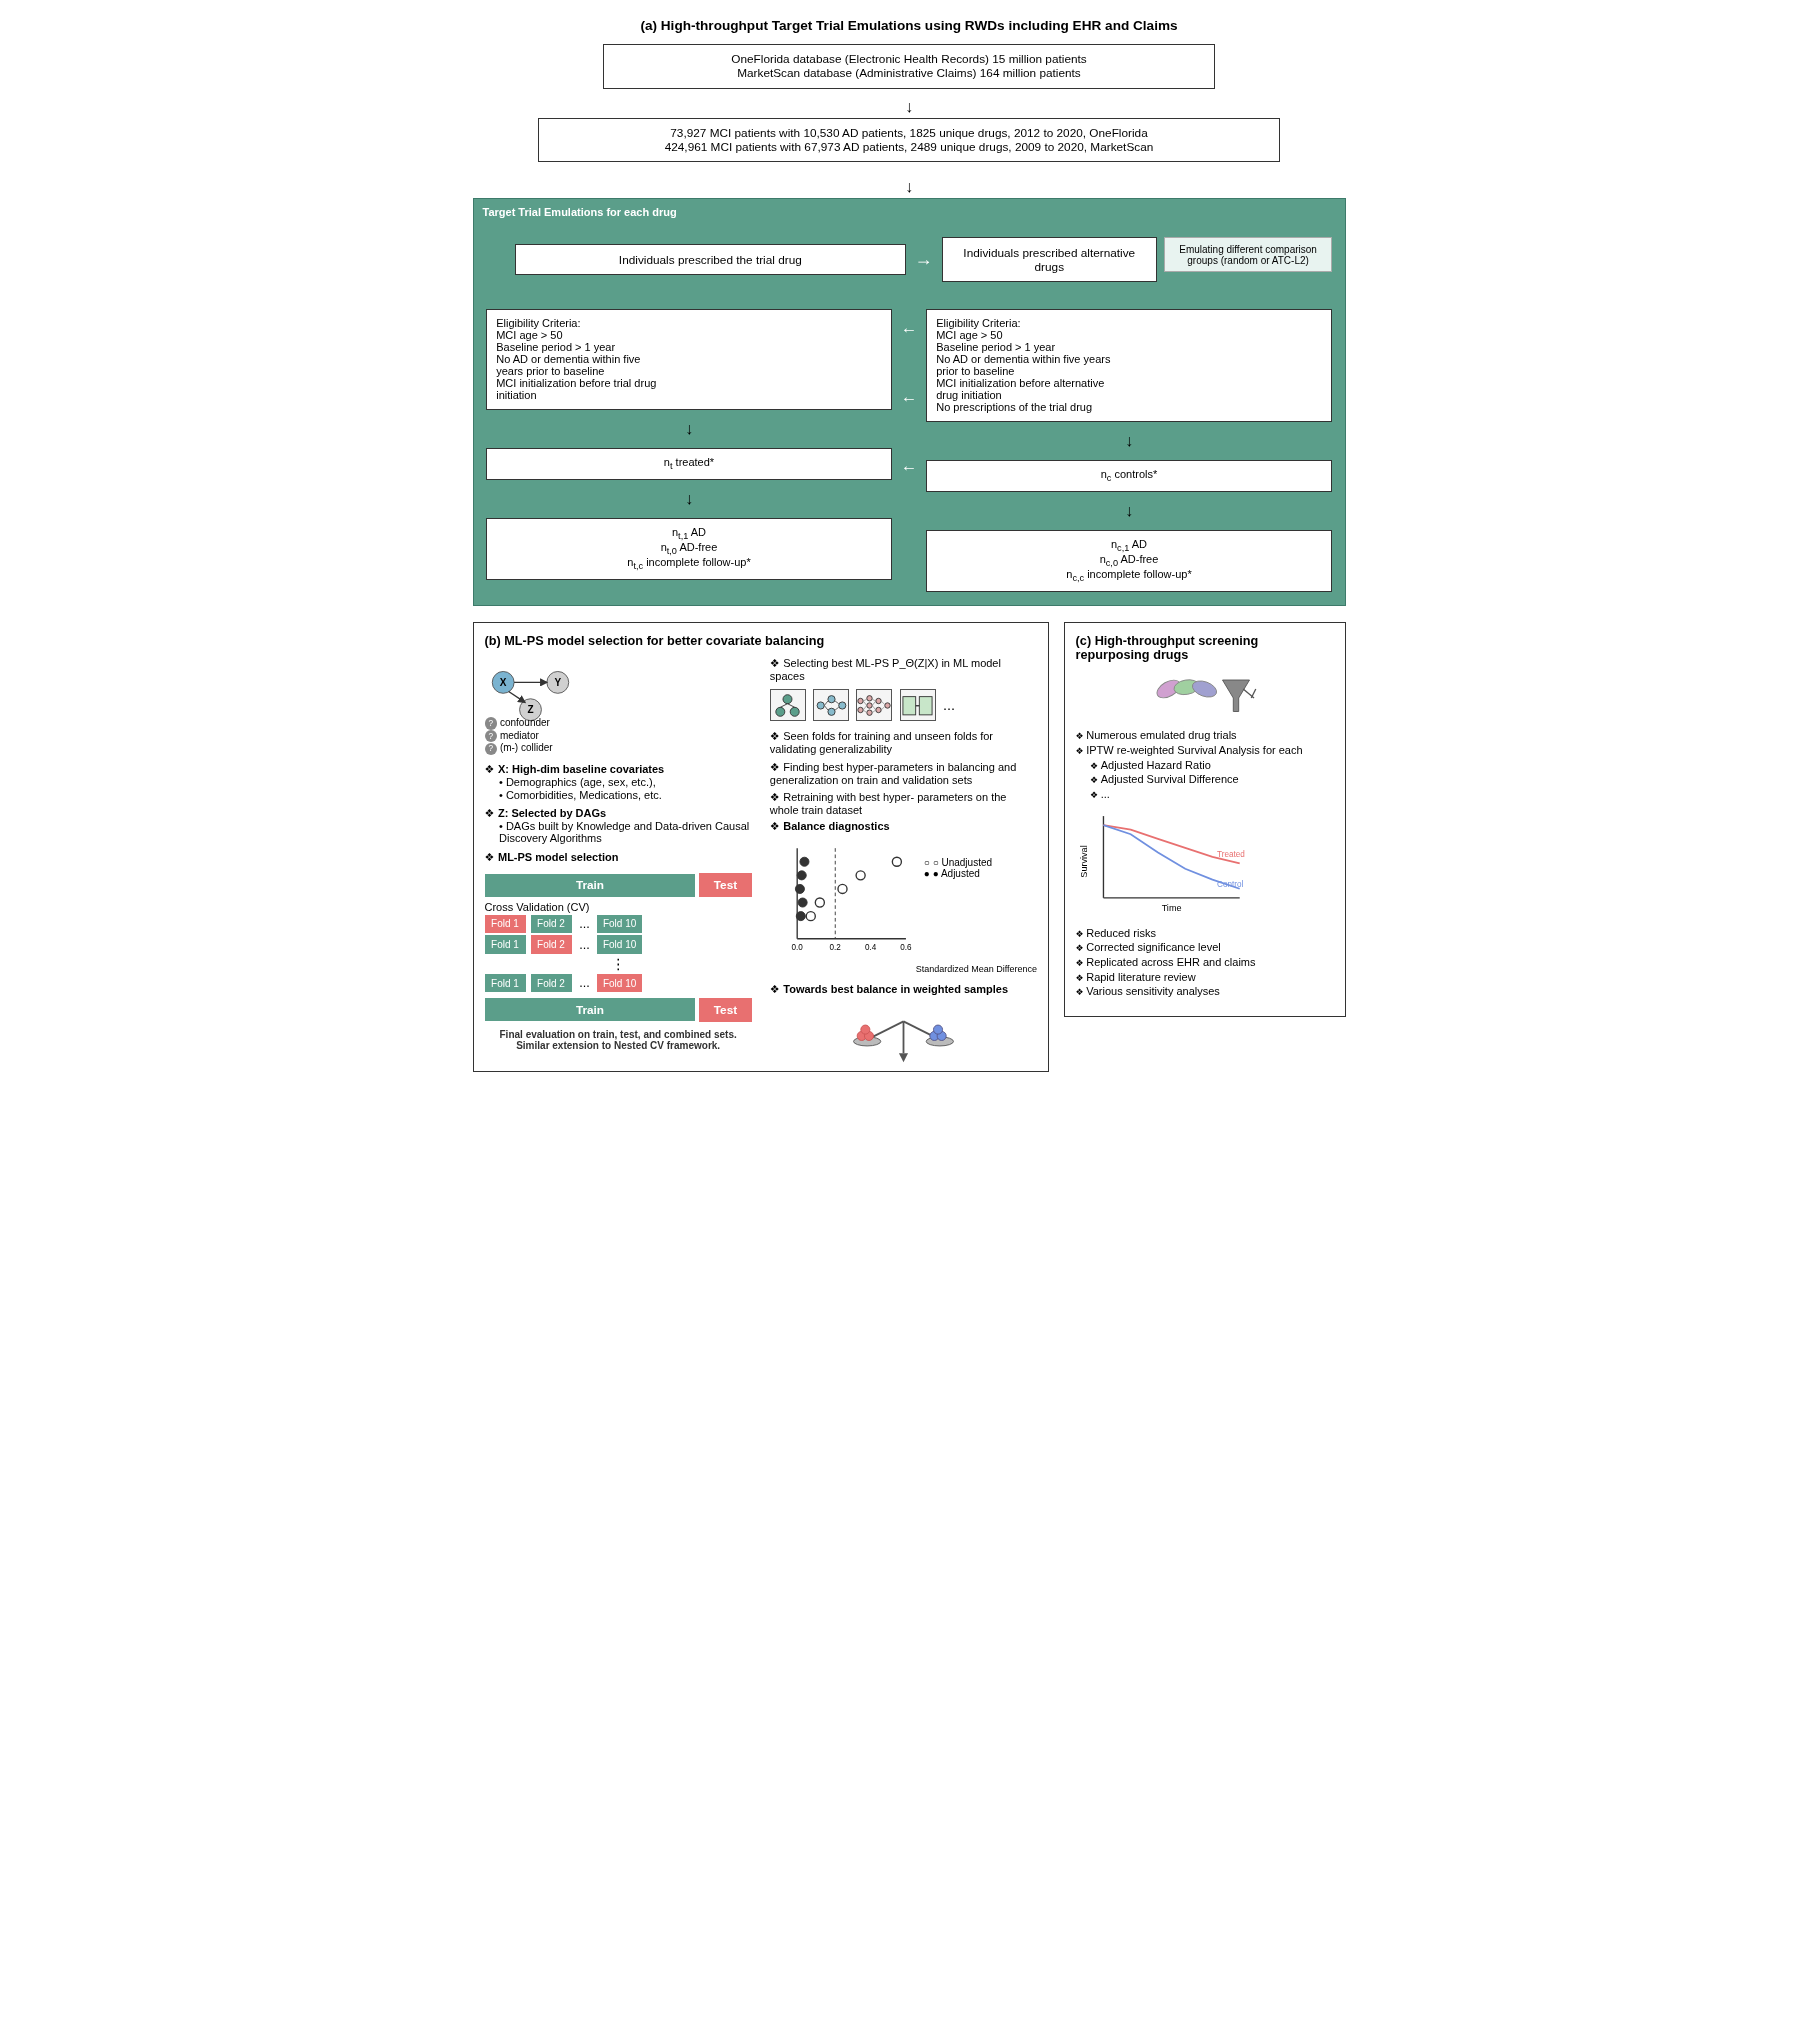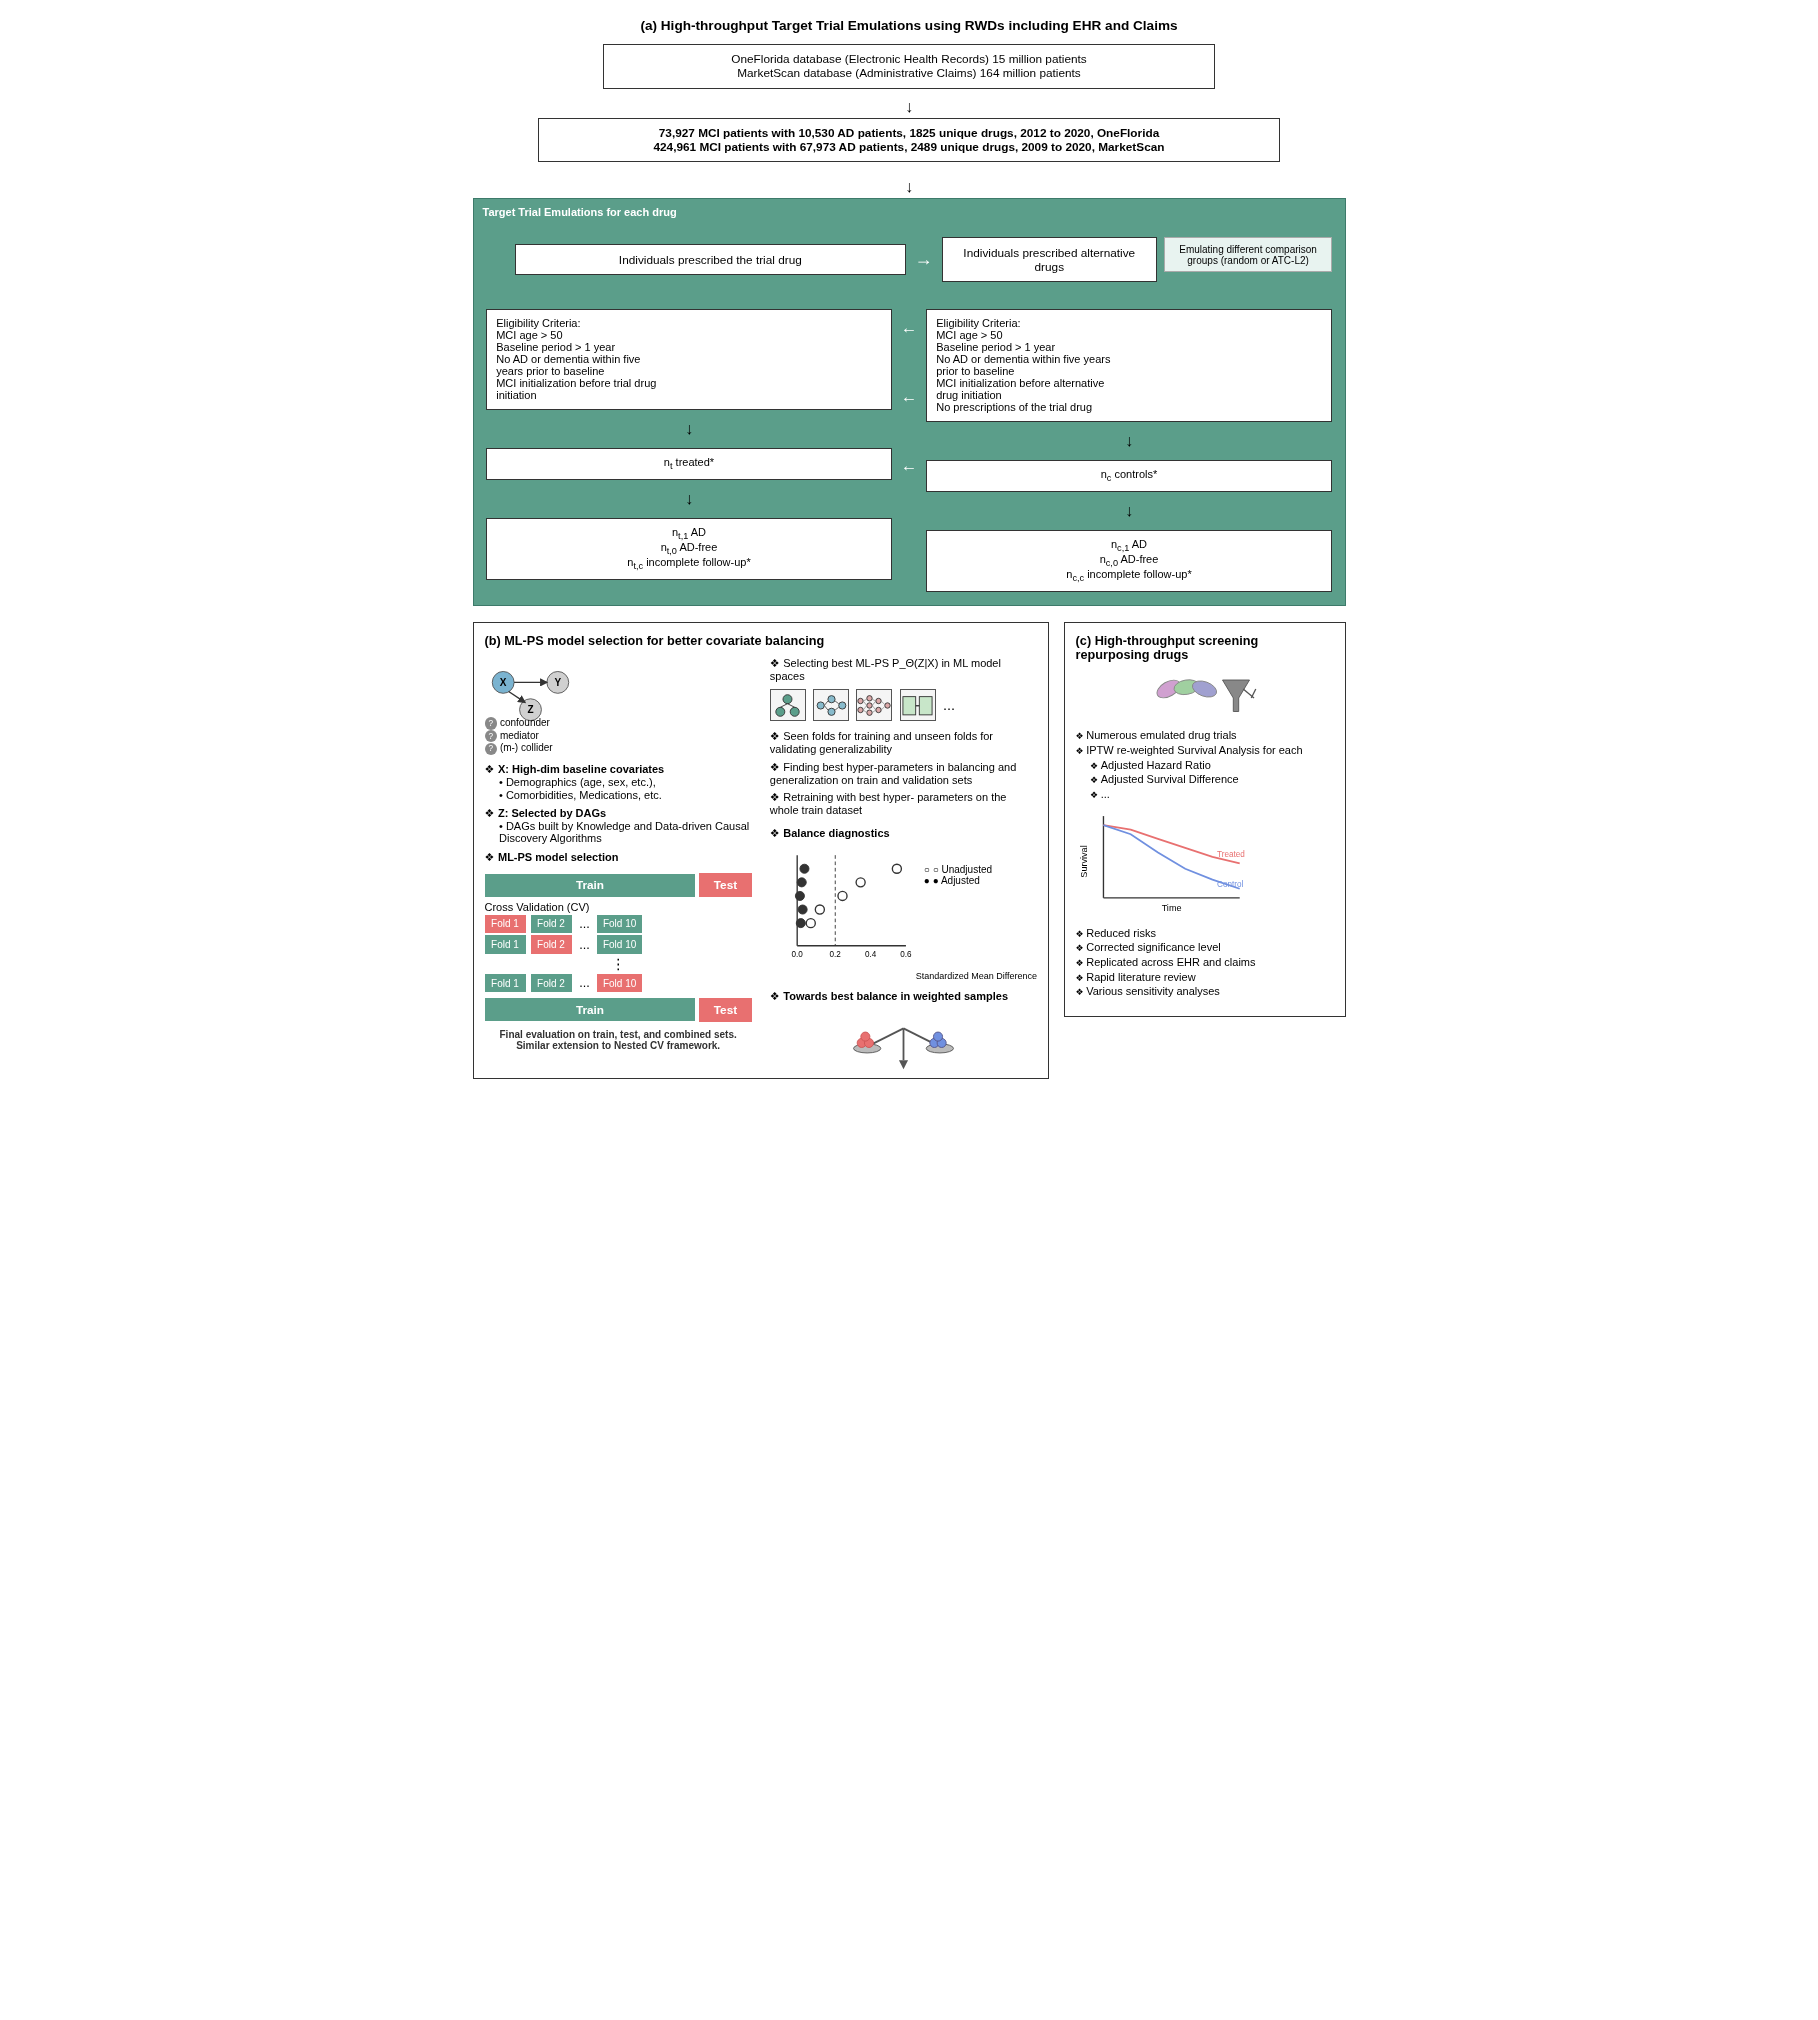--- a/index.html
+++ b/index.html
@@ -31,21 +31,20 @@
       line-height: 1;
       margin: 3.6px 0;
     }
     .mci-box {
       border: 0.9px solid #333;
       padding: 7.3px 11px;
       text-align: center;
       margin: 0 auto 16px auto;
       width: 85%;
       background: #fff;
-      font-weight: bold;
     }
     .teal-box {
       background: #5b9e8a;
       border: 1.8px solid #3d7a6a;
       padding: 12.7px 12.7px 12.7px 12.7px;
       position: relative;
     }
     .teal-label {
       color: #fff;
       font-size: 11px;
@@ -519,21 +518,21 @@
         <div style="margin-top:9px;">
           <span class="diamond">❖</span><span>Seen folds for training and unseen folds for validating generalizability</span>
         </div>
         <div style="margin-top:5.5px;">
           <span class="diamond">❖</span><span>Finding best hyper-parameters in balancing and generalization on train and validation sets</span>
         </div>
         <div style="margin-top:5.5px;">
           <span class="diamond">❖</span><span>Retraining with best hyper- parameters on the whole train dataset</span>
         </div>
 
-        <div style="margin-top:11px;">
+        <div style="margin-top:4px;">
           <span class="diamond">❖</span><span class="bold-label">Balance diagnostics</span>
         </div>
 
         <div style="display:flex; gap:9px; align-items:flex-start; margin-top:5.5px;">
           <svg width="145" height="118" viewBox="0 0 160 130" style="font-size:12px">
 
             <line x1="30" y1="10" x2="30" y2="110" stroke="#333" stroke-width="1.5"></line>
             <line x1="30" y1="110" x2="150" y2="110" stroke="#333" stroke-width="1.5"></line>
 
             <line x1="72" y1="10" x2="72" y2="110" stroke="#333" stroke-width="1" stroke-dasharray="4,3"></line>

